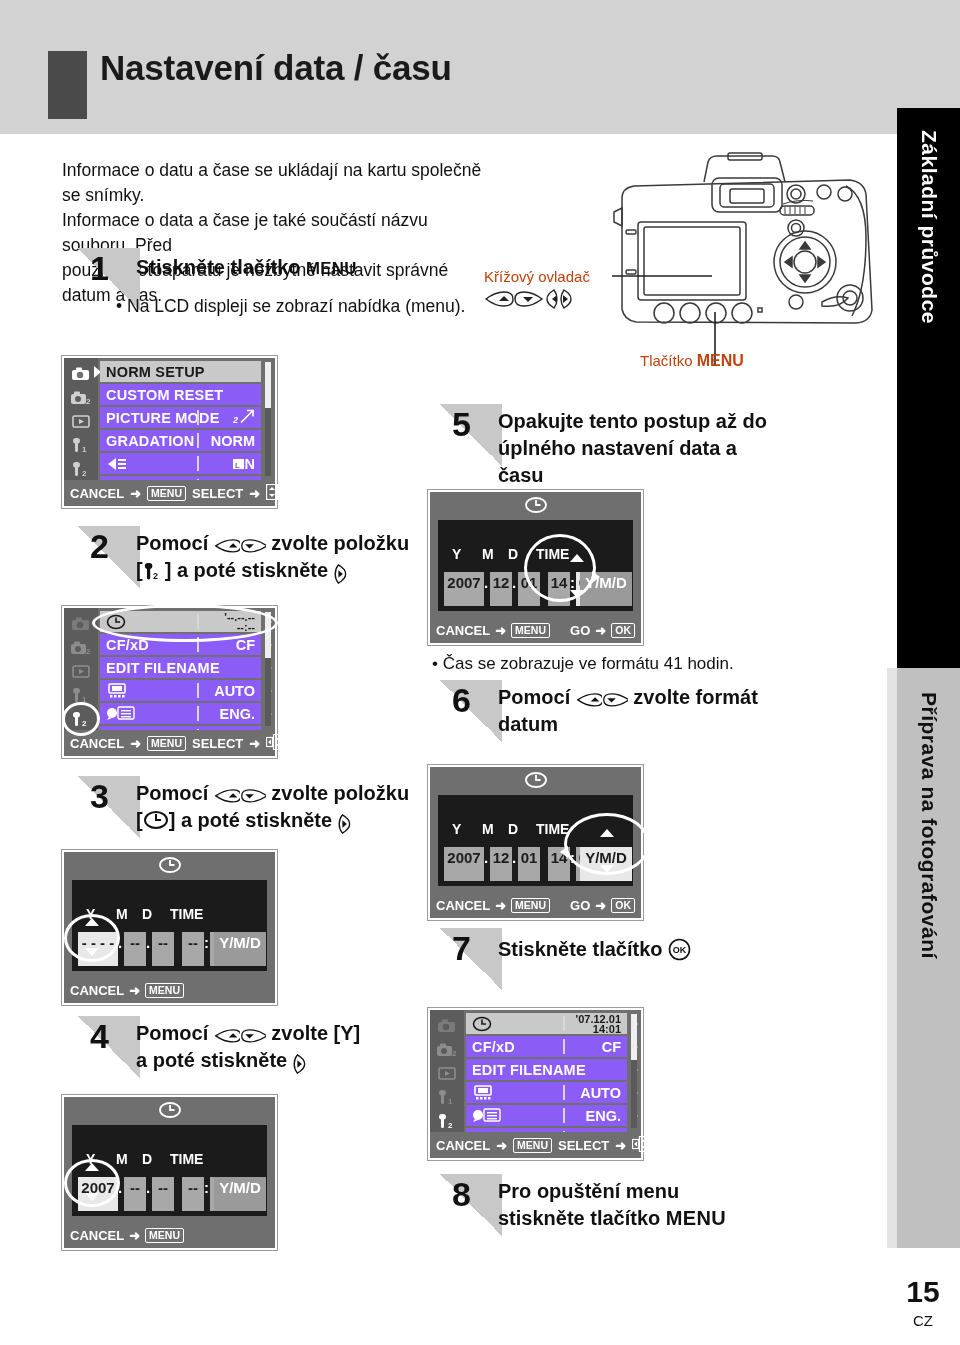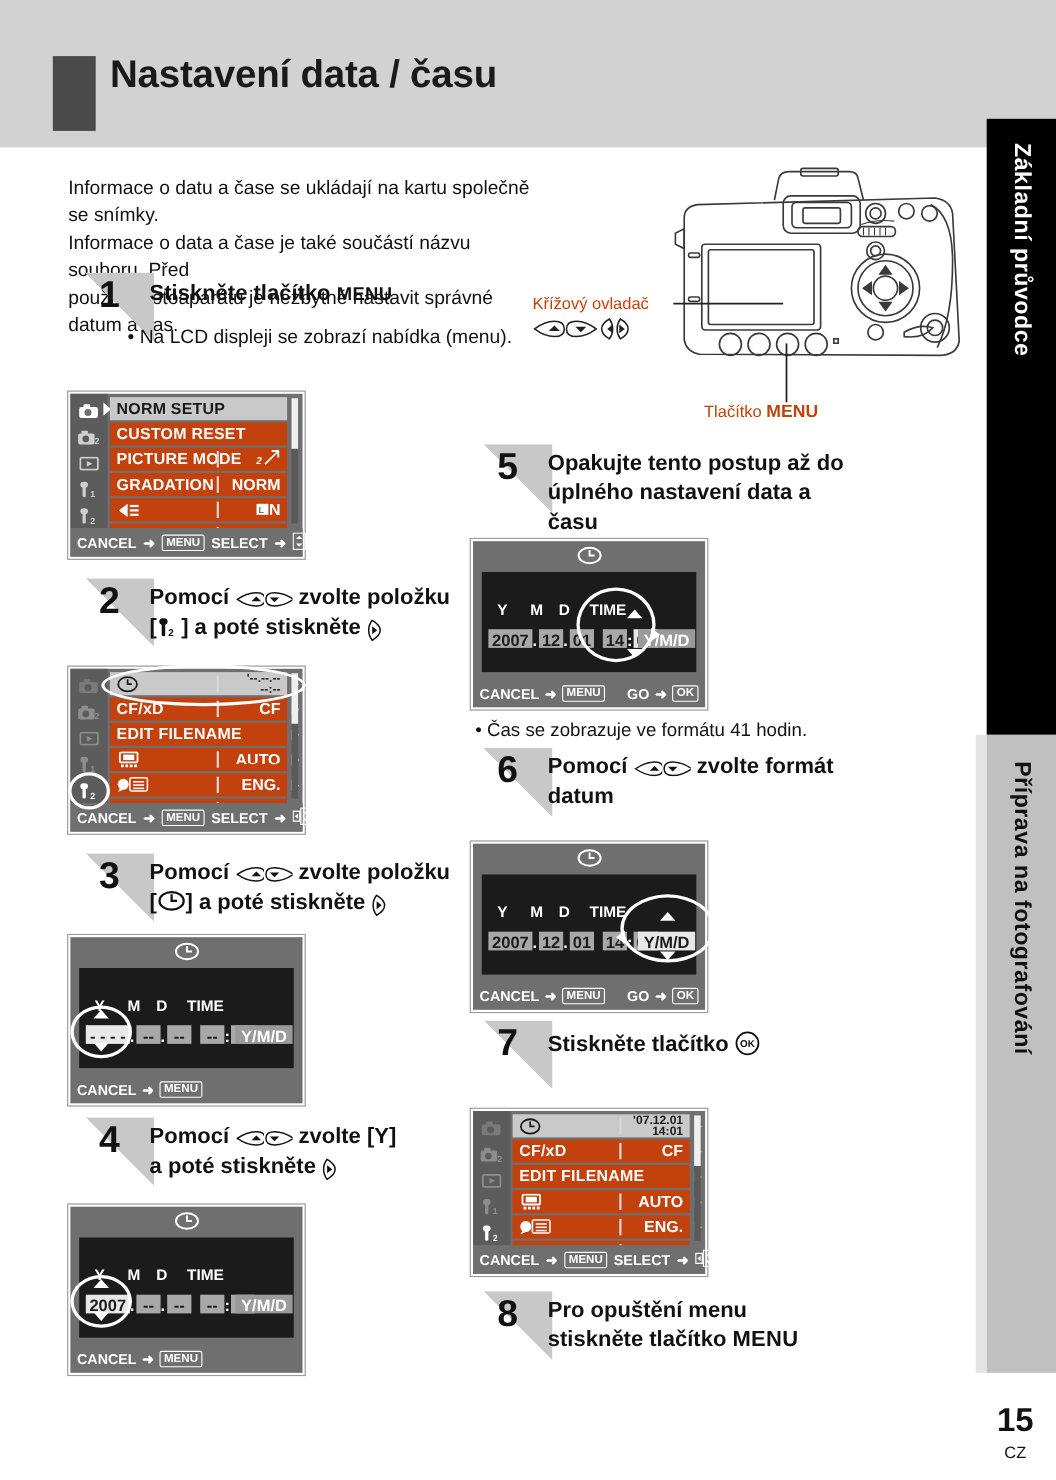--- a/index.html
+++ b/index.html
@@ -134,21 +134,21 @@
     color: #d8d8d8; font-size: 13px; font-weight: bold;
     display: flex; align-items: center; justify-content: center;
   }
   .menu-sidebar .sicon.active { color: #ffffff; }
   .menu-rows {
     position: absolute; left: 36px; right: 14px; top: 3px; bottom: 28px;
   }
   .mrow {
     position: relative;
     height: 21px; margin-bottom: 2px;
-    background: #c2410c;
+    background: #8b5cf6;
     display: flex; align-items: center;
   }
   .mrow.sel { background: #c9c9c9; }
   .mrow .mlabel {
     padding-left: 6px; font-size: 14.5px; font-weight: bold;
     color: #fbfbfb; letter-spacing: 0.2px; white-space: nowrap;
   }
   .mrow.sel .mlabel { color: #1a1a1a; }
   .mrow .mval {
     position: absolute; right: 6px; top: 50%; transform: translateY(-50%);
@@ -204,21 +204,21 @@
     font-size: 14px; font-weight: bold; color: #ffffff;
   }
   .dhead span { position: absolute; }
   .drow {
     position: absolute; top: 52px; left: 0; right: 0; height: 22px;
   }
   .dcell {
     position: absolute; top: 0;
     background: #a8a8a8; color: #1c1c1c;
     font-size: 15px; font-weight: bold;
-    height: 17px; line-height: 22px; text-align: center;
+    height: 34px; line-height: 22px; text-align: center;
   }
   .dcell.bright { background: #e8e8e8; }
   .dsep {
     position: absolute; top: 0; height: 22px; line-height: 22px;
     color: #ffffff; font-size: 15px; font-weight: bold;
   }
   .date-footer {
     position: absolute; left: 0; right: 0; bottom: 0; height: 26px;
     display: flex; align-items: center;
     padding: 0 6px;
@@ -374,21 +374,21 @@
       </g>
     </svg>
   </div>
   <svg style="position:absolute; left:612px; top:274px;" width="100" height="4">
     <line x1="0" y1="2" x2="100" y2="2" stroke="#222" stroke-width="1.6"></line>
   </svg>
 
   <svg style="position:absolute; left:713px; top:312px;" width="4" height="54">
     <line x1="2" y1="0" x2="2" y2="54" stroke="#222" stroke-width="1.6"></line>
   </svg>
-  <div class="callout-label" style="left:640px; top:366px;">
+  <div class="callout-label" style="left:640px; top:352px;">
     <span>Tlačítko </span><span class="callout-bold">MENU</span>
   </div>
 
   <div class="step" style="left:78px; top:248px; width:420px; height:90px;">
     <div class="step-tri"></div>
     <div class="step-num">1</div>
     <div class="step-body" style="top:6px;">
       <span>Stiskněte tlačítko </span><span class="menuword">MENU</span>
     </div>
     <div class="step-sub" style="top:46px;">• Na LCD displeji se zobrazí nabídka (menu).</div>

